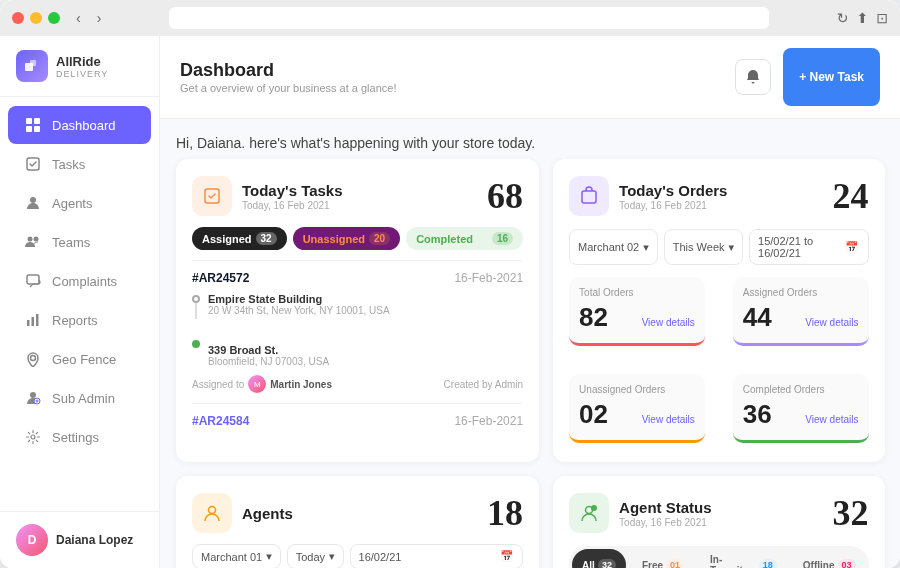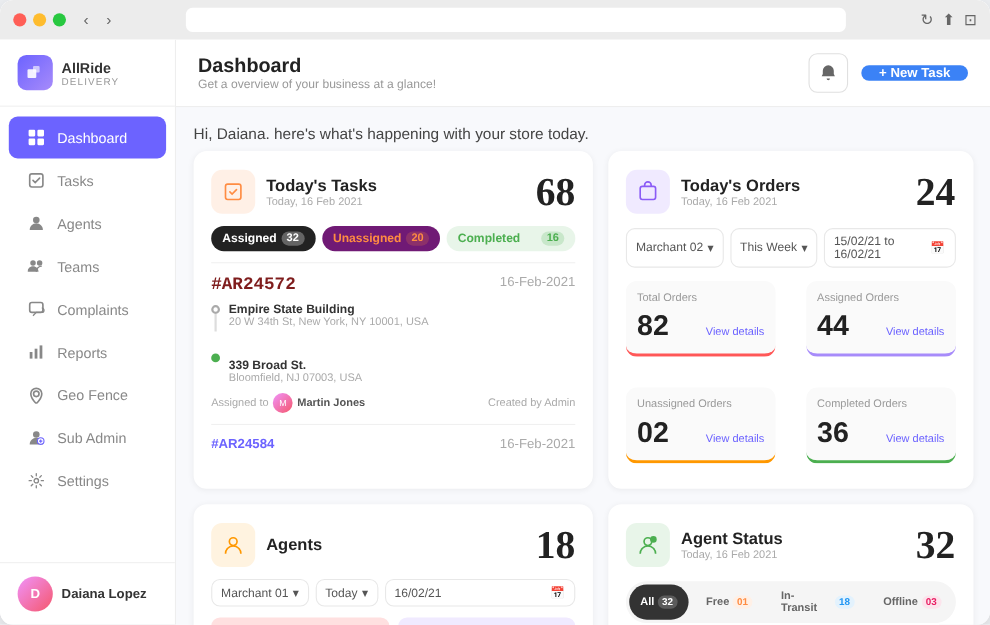--- a/index.html
+++ b/index.html
@@ -40,21 +40,21 @@
     
     
     .main { flex: 1; background: #f8f9fc; overflow-y: auto; display: flex; flex-direction: column; }
     
     
     .header { background: #fff; padding: 12px 20px; display: flex; align-items: center; justify-content: space-between; border-bottom: 1px solid #eee; flex-shrink: 0; }
     .header-title h1 { font-size: 18px; font-weight: 700; color: #222; }
     .header-title p { font-size: 11px; color: #999; margin-top: 1px; }
     .header-actions { display: flex; align-items: center; gap: 12px; }
     .bell-btn { width: 36px; height: 36px; border: 1.5px solid #e0e0e0; border-radius: 8px; display: flex; align-items: center; justify-content: center; cursor: pointer; color: #666; font-size: 16px; }
-    .new-task-btn { background: #3b82f6; color: white; border: none; border-radius: 8px; padding: 0 16px; font-size: 12px; font-weight: 600; cursor: pointer; display: flex; align-items: center; gap: 4px; }
+    .new-task-btn { background: #3b82f6; color: white; border: none; border-radius: 8px; padding: 22px 16px; font-size: 12px; font-weight: 600; cursor: pointer; display: flex; align-items: center; gap: 4px; }
     
     
     .content { padding: 16px; display: grid; grid-template-columns: 1fr 1fr; gap: 14px; flex: 1; }
     
     .greeting { grid-column: 1 / -1; font-size: 14px; color: #444; font-weight: 500; margin-bottom: -6px; }
     
     
     .card { background: white; border-radius: 12px; padding: 16px; box-shadow: 0 1px 6px rgba(0,0,0,0.06); }
     
     
@@ -315,21 +315,21 @@
               <span class="tab-badge-orange">20</span>
             </button>
             <button class="task-tab tab-completed">
               <span>Completed</span>
               <span class="tab-badge-green">16</span>
             </button>
           </div>
 
           <div class="task-item">
             <div class="task-id">
-              <span style="color:#7f1d1d;font-weight:600;font-size:16px;font-family:Liberation Mono, monospace;">#AR24572</span>
+              <span style="color:#0f172a;font-weight:600;font-size:12px;">#AR24572</span>
               <span class="task-date-small">16-Feb-2021</span>
             </div>
             <div class="task-route">
               <div class="route-dot dot-start"></div>
               <div class="route-line"></div>
               <div class="task-stop">
                 <div class="task-stop-name">Empire State Building</div>
                 <div class="task-stop-addr">20 W 34th St, New York, NY 10001, USA</div>
               </div>
               <div style="margin-top:6px;">

